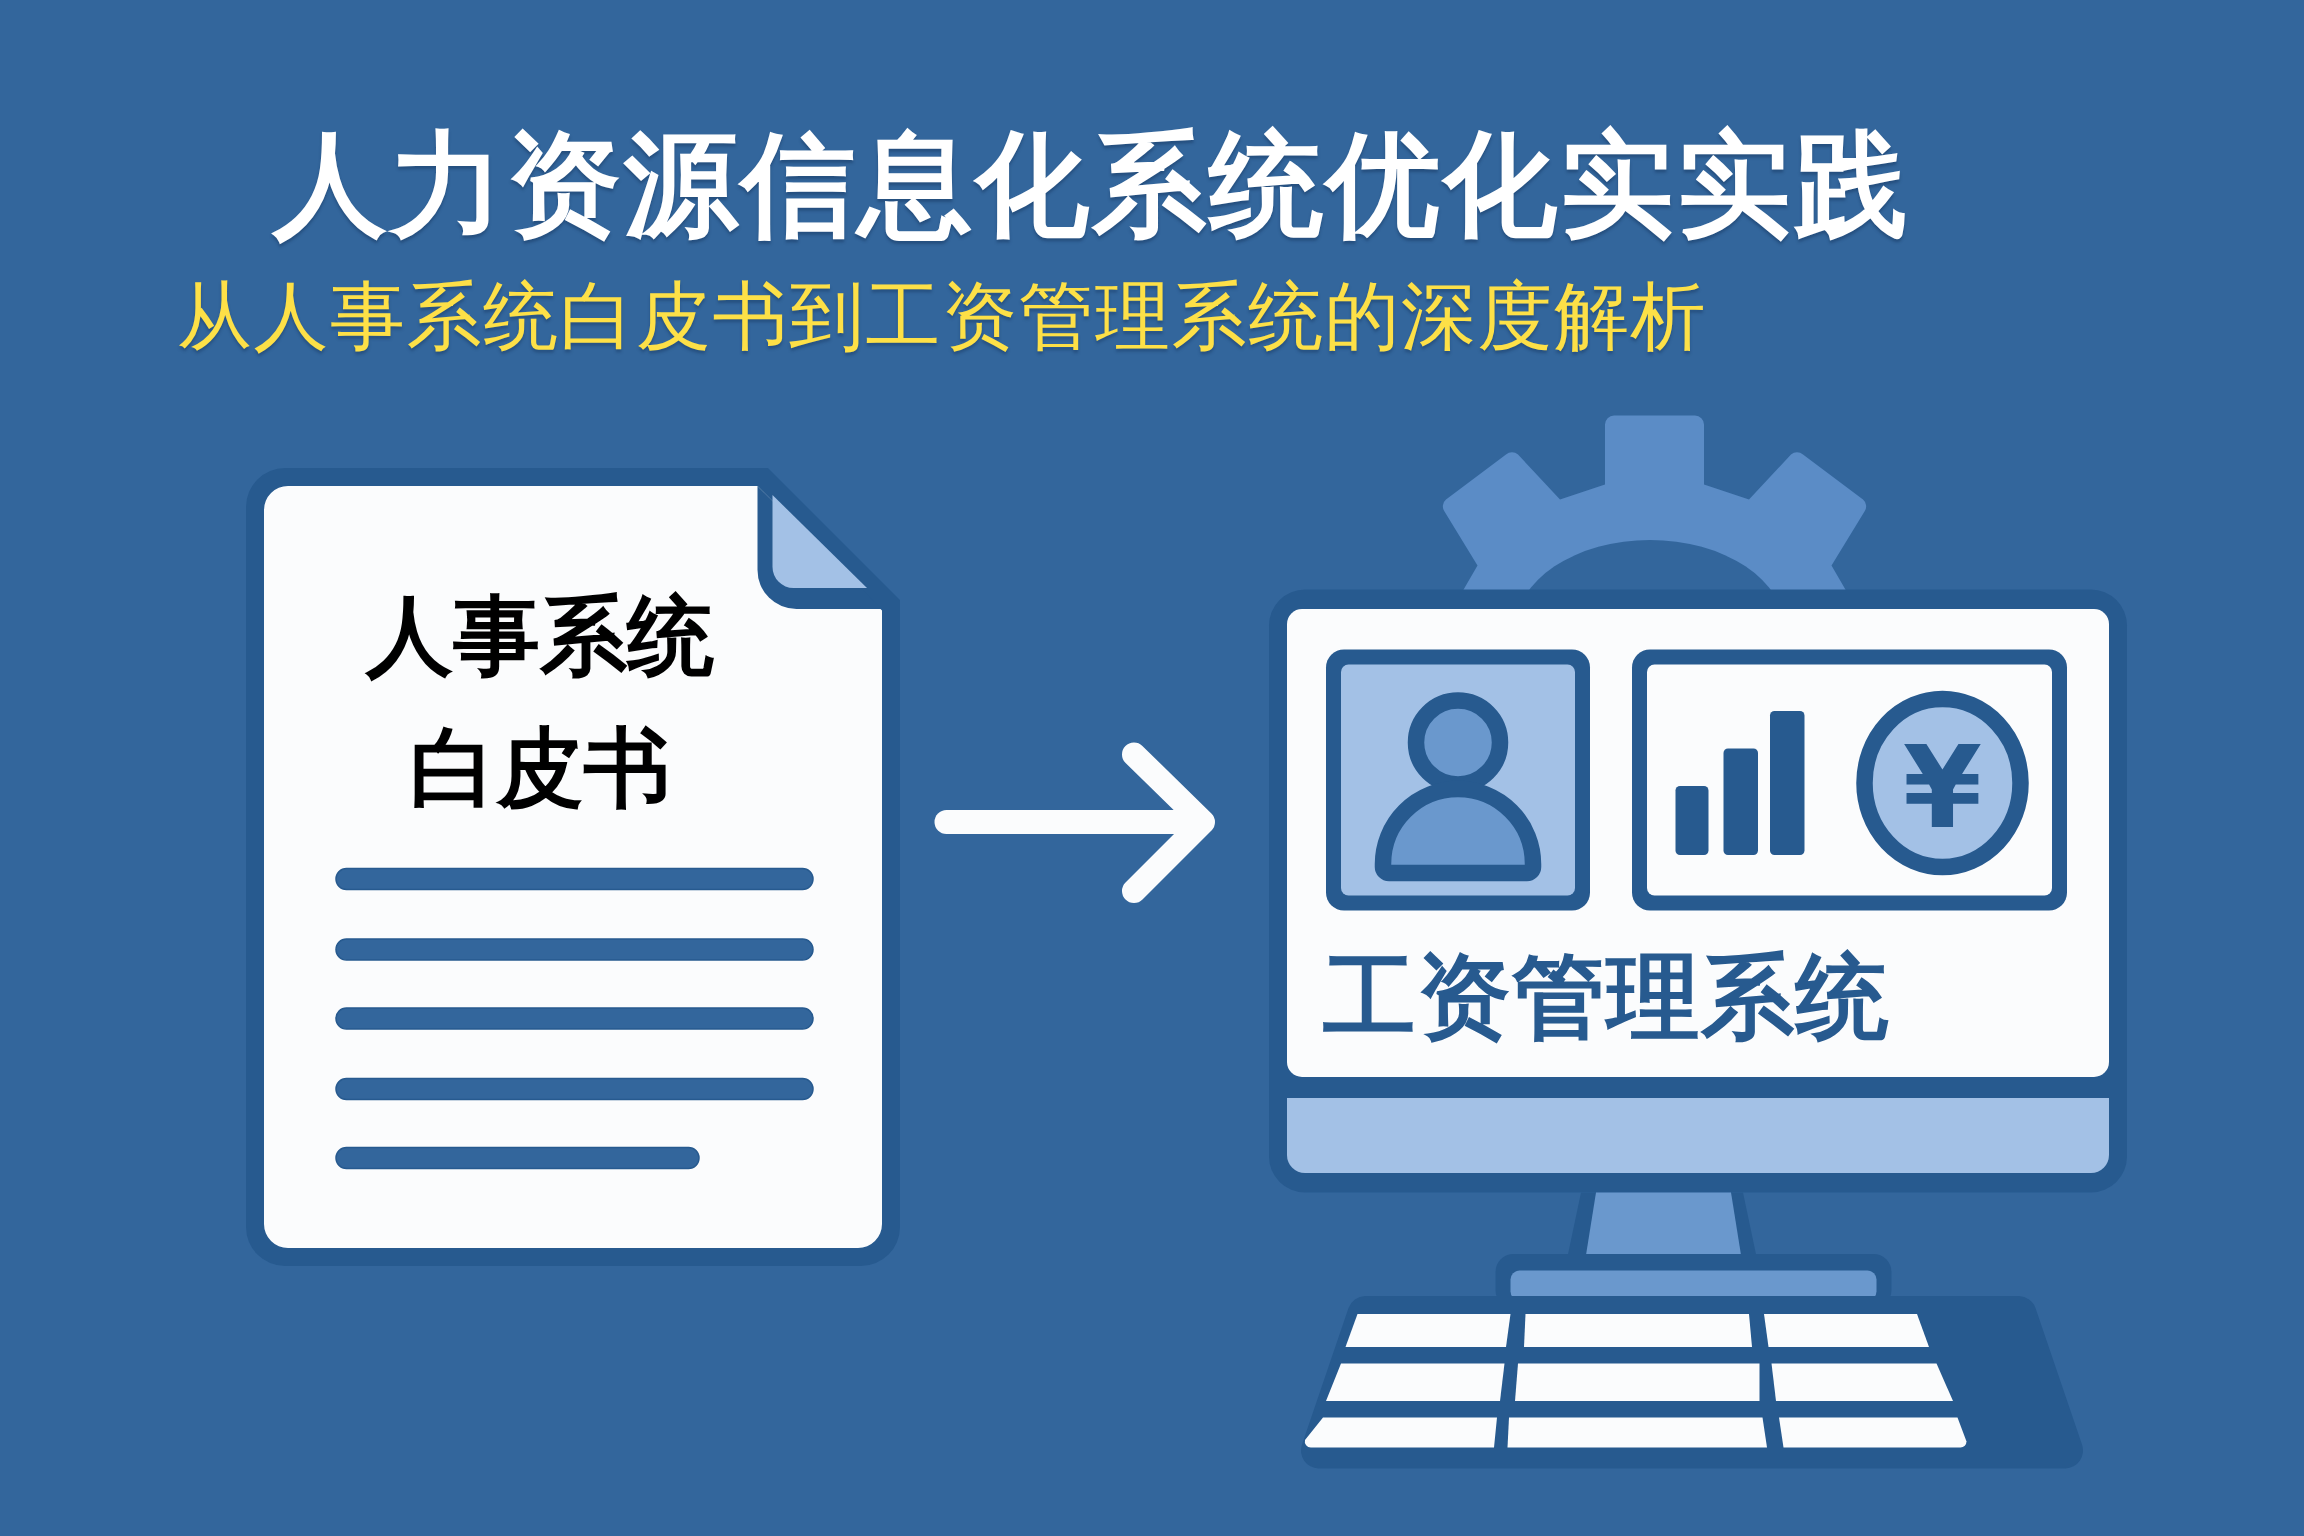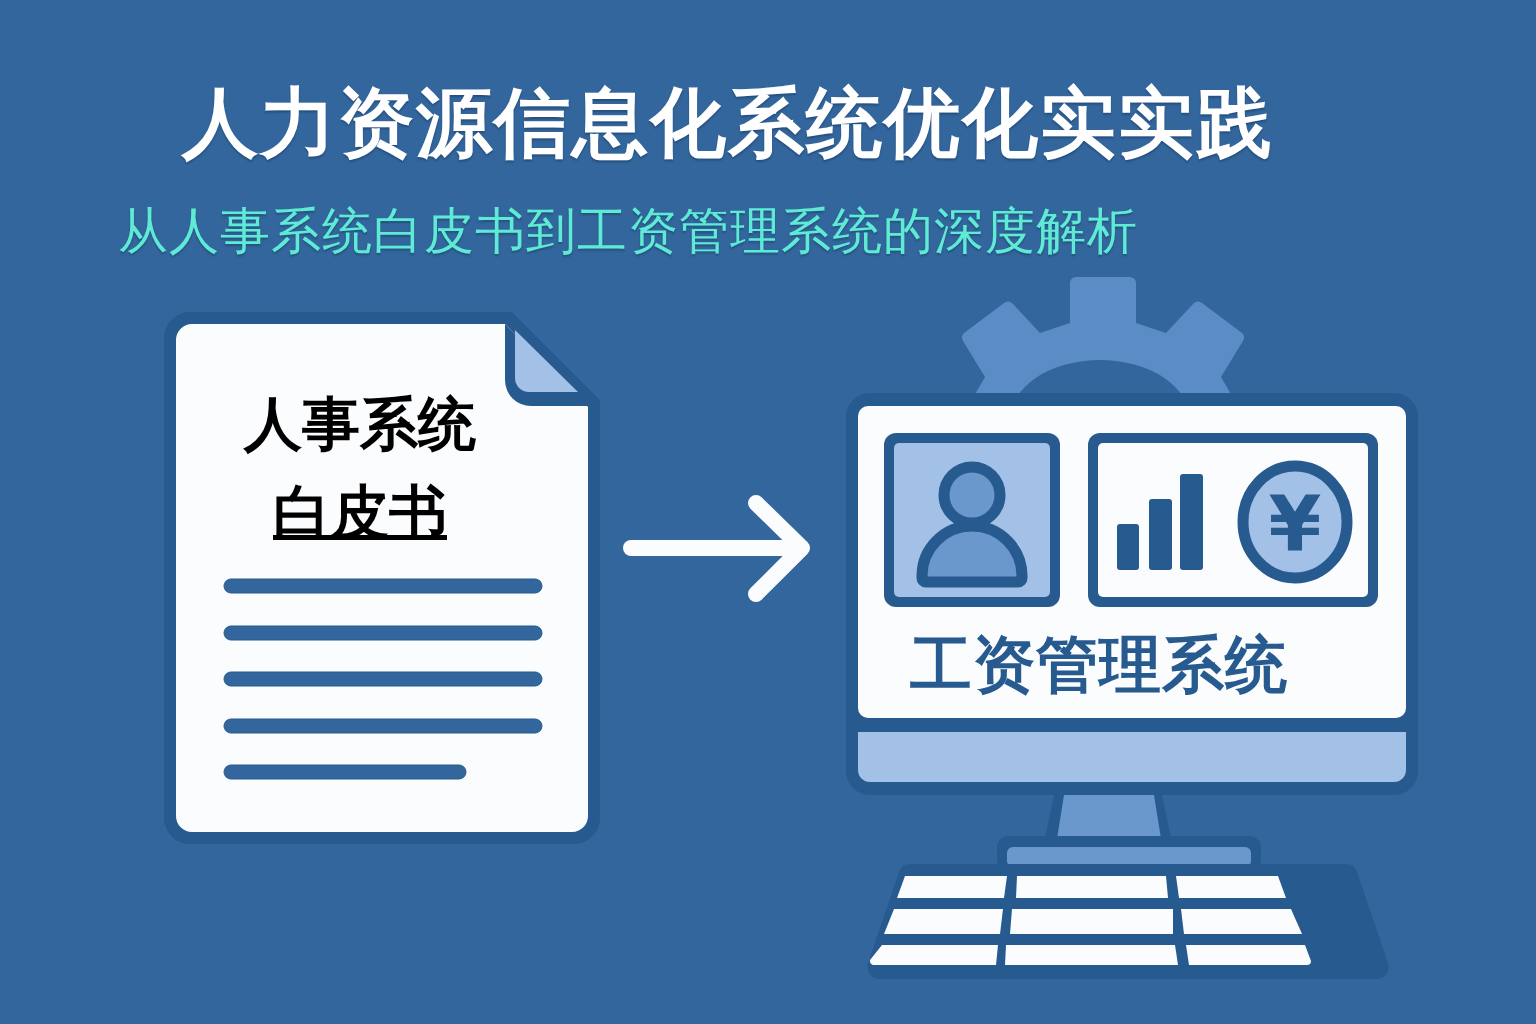--- a/index.html
+++ b/index.html
@@ -10,37 +10,36 @@
     font-family: "DejaVu Sans", "Liberation Sans", sans-serif;
   }
   .title {
     position: absolute; left: 0; top: 68px; width: 1456px;
     text-align: center; color: #ffffff;
     font-size: 76px; font-weight: bold; letter-spacing: 2px;
     line-height: 110px;
     text-shadow: 0 2px 2px rgba(20,50,90,0.45);
   }
   .subtitle {
-    position: absolute; left: 118px; top: 196px;
-    color: #5eead4; font-size: 50px; font-weight: normal;
+    position: absolute; left: 118px; top: 176px;
+    color: #fde047; font-size: 50px; font-weight: normal;
     letter-spacing: 1px; line-height: 70px;
     text-shadow: 0 2px 2px rgba(20,50,90,0.4);
   }
   svg.art { position: absolute; left: 0; top: 0; }
   .doc-title {
     position: absolute; left: 178px; width: 410px; text-align: center;
     color: #000000; font-weight: bold; font-size: 58px; line-height: 88px;
   }
   .doc-title.l1 { top: 380px; left: 176px; width: 368px; }
-  .doc-title.l2 { top: 468px; left: 176px; width: 368px; text-decoration: underline; }
+  .doc-title.l2 { top: 468px; left: 176px; width: 368px; }
   .screen-label {
     position: absolute; left: 882px; top: 625px;
     color: #275a8f; font-weight: bold; font-size: 62px; line-height: 80px;
     letter-spacing: 1px;
-    margin-left: 28px;
   }
 </style>
 </head>
 <body>
 
 <div class="title">人力资源信息化系统优化实实践</div>
 <div class="subtitle">从人事系统白皮书到工资管理系统的深度解析</div>
 
 <svg class="art" width="1536" height="1024" viewBox="0 0 1536 1024" xmlns="http://www.w3.org/2000/svg">
 

